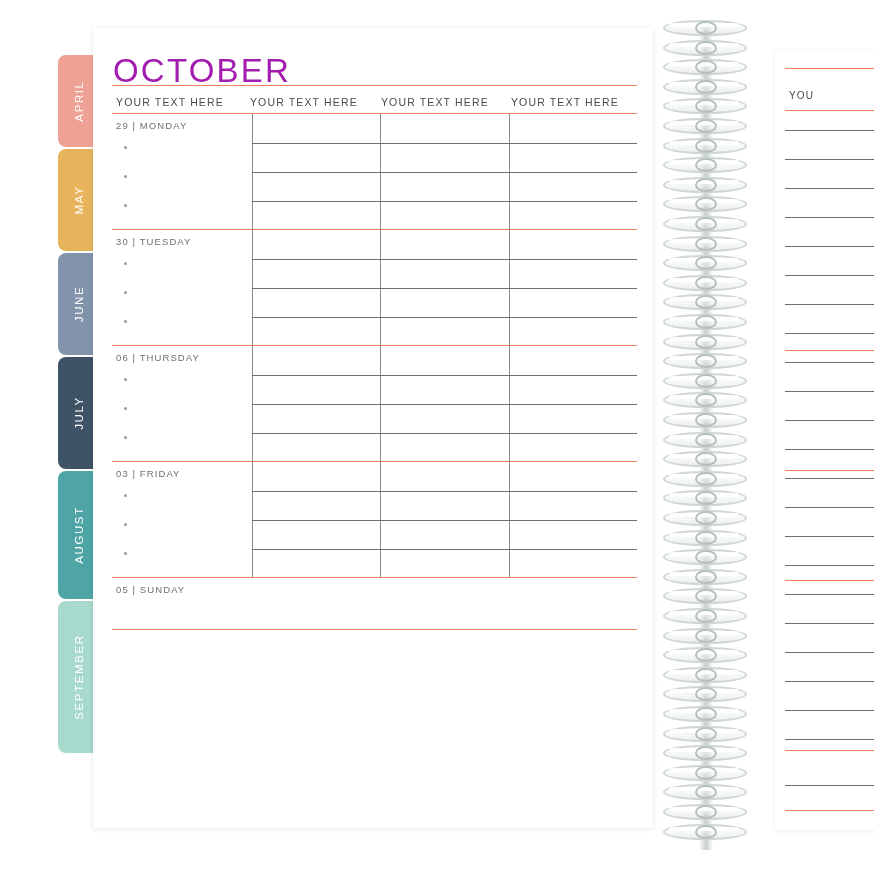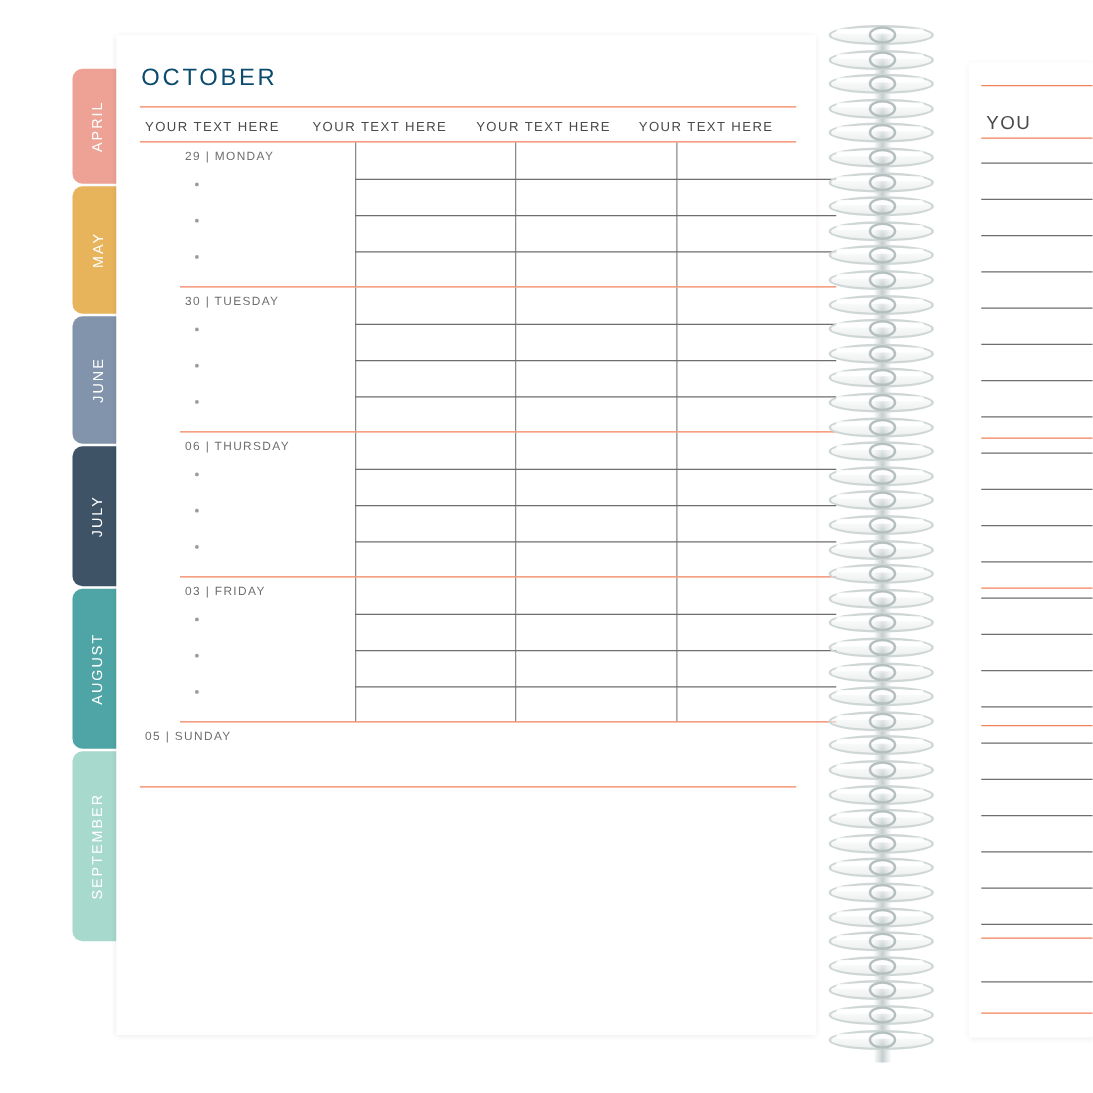--- a/index.html
+++ b/index.html
@@ -54,23 +54,23 @@
     width: 560px;
     height: 800px;
     background: #ffffff;
     box-shadow: 0 1px 5px rgba(0,0,0,0.10);
   }
 
   .month-title {
     position: absolute;
     left: 20px;
     top: 24px;
-    font-size: 19px;
+    font-size: 33px;
     letter-spacing: 2.2px;
-    color: #0c4a6e;
+    color: #a21caf;
     font-family: "Liberation Sans", sans-serif;
     font-weight: 400;
   }
   .title-rule {
     position: absolute;
     left: 19px;
     top: 57px;
     width: 525px;
     height: 1px;
     background: #f2815c;
@@ -109,21 +109,20 @@
     position: absolute;
     left: 19px;
     top: 86px;
     width: 525px;
   }
   .day-block {
     position: relative;
     width: 525px;
     box-sizing: border-box;
     border-bottom: 1px solid #f2815c;
-    margin-left: 32px;
   }
   .day-label {
     position: absolute;
     left: 4px;
     top: 6px;
     font-size: 9.5px;
     letter-spacing: 1.1px;
     color: #6f6f6f;
   }
   .bullets {
@@ -256,21 +255,21 @@
     position: absolute;
     left: 10px;
     width: 110px;
     height: 1px;
     background: #6e6e6e;
   }
   .rt-header {
     position: absolute;
     left: 14px;
     top: 40px;
-    font-size: 15px;
+    font-size: 10px;
     letter-spacing: 1.15px;
     color: #4a4a4a;
   }
 </style>
 </head>
 <body>
 
 <div id="page">
 
   <div class="tabs" id="tabs">

